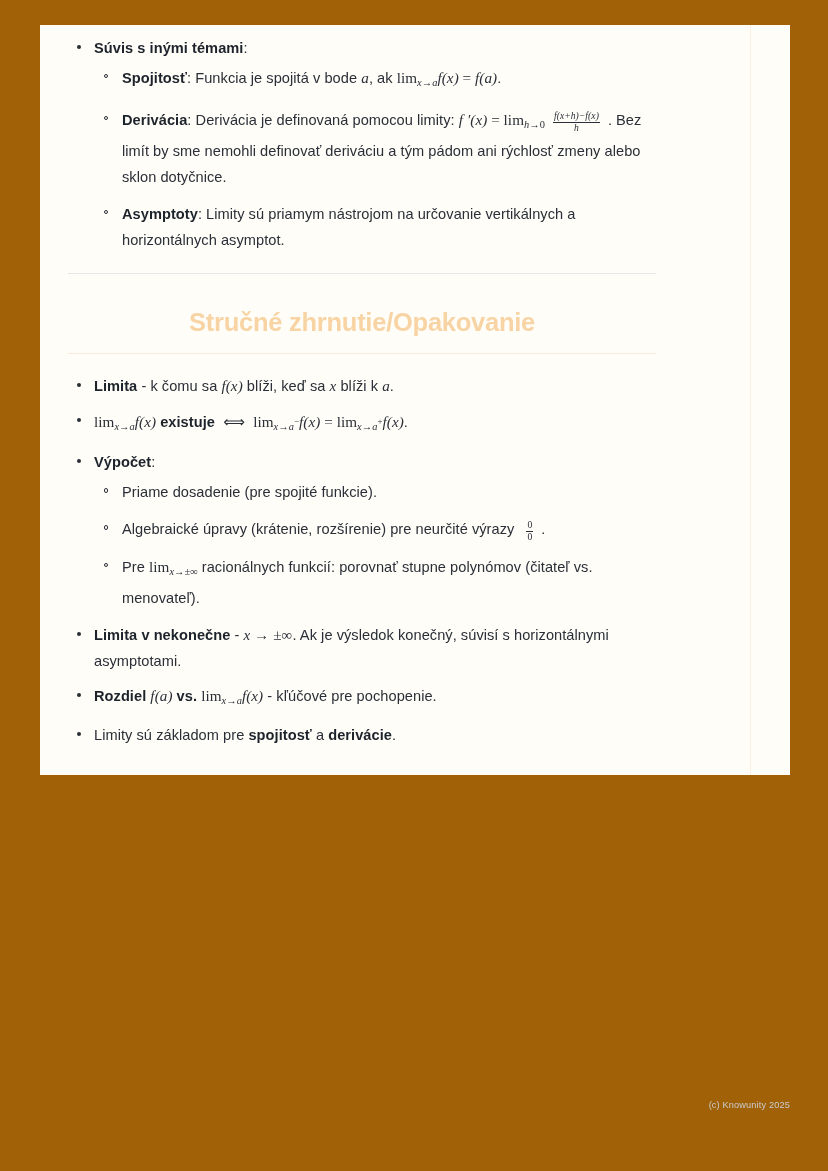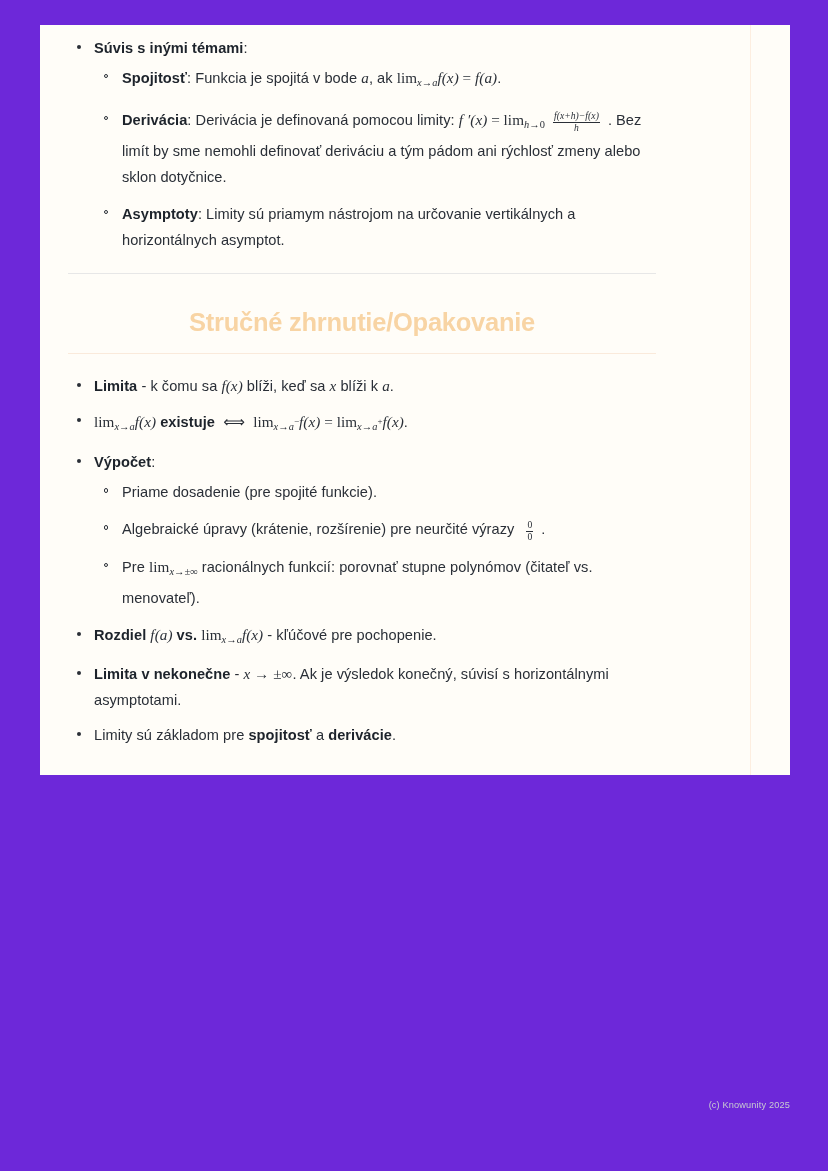--- a/index.html
+++ b/index.html
@@ -12,21 +12,21 @@
     height: 1171px;
     position: relative;
     font-family: "Liberation Sans", sans-serif;
     -webkit-font-smoothing: antialiased;
   }
 
   
   .page {
     position: absolute;
     inset: 0;
-    background: #6d28d9;
+    background: #a16207;
   }
   .note-card {
     position: absolute;
     left: 40px;
     top: 25px;
     width: 750px;
     height: 750px;
     background: #fffdf8;
     overflow: hidden;
   }
@@ -243,25 +243,25 @@
             </li>
 
             <li>
               <span class="txt"><span>Pre </span><span class="mr">lim</span><span class="sub">x→±∞</span><span> racionálnych funkcií: porovnať stupne polynómov (čitateľ vs. menovateľ).</span></span>
             </li>
           </ul>
         </li>
 
 
         <li>
+          <span class="txt"><b>Limita v nekonečne</b><span> - </span><span class="m">x</span><span class="mr"> → </span><span class="mr">±∞</span><span>. Ak je výsledok konečný, súvisí s horizontálnymi asymptotami.</span></span>
+        </li>
+
+        <li>
           <span class="txt"><b>Rozdiel</b><span> </span><span class="m">f(a)</span>&nbsp;<b>vs.</b>&nbsp;<span class="mr">lim</span><span class="sub">x→a</span><span class="m">f(x)</span><span> - kľúčové pre pochopenie.</span></span>
-        </li>
-
-        <li>
-          <span class="txt"><b>Limita v nekonečne</b><span> - </span><span class="m">x</span><span class="mr"> → </span><span class="mr">±∞</span><span>. Ak je výsledok konečný, súvisí s horizontálnymi asymptotami.</span></span>
         </li>
 
         <li>
           <span class="txt"><span>Limity sú základom pre </span><b>spojitosť</b><span> a </span><b>derivácie</b><span>.</span></span>
         </li>
       </ul>
 
     </div>
   </div>
 

